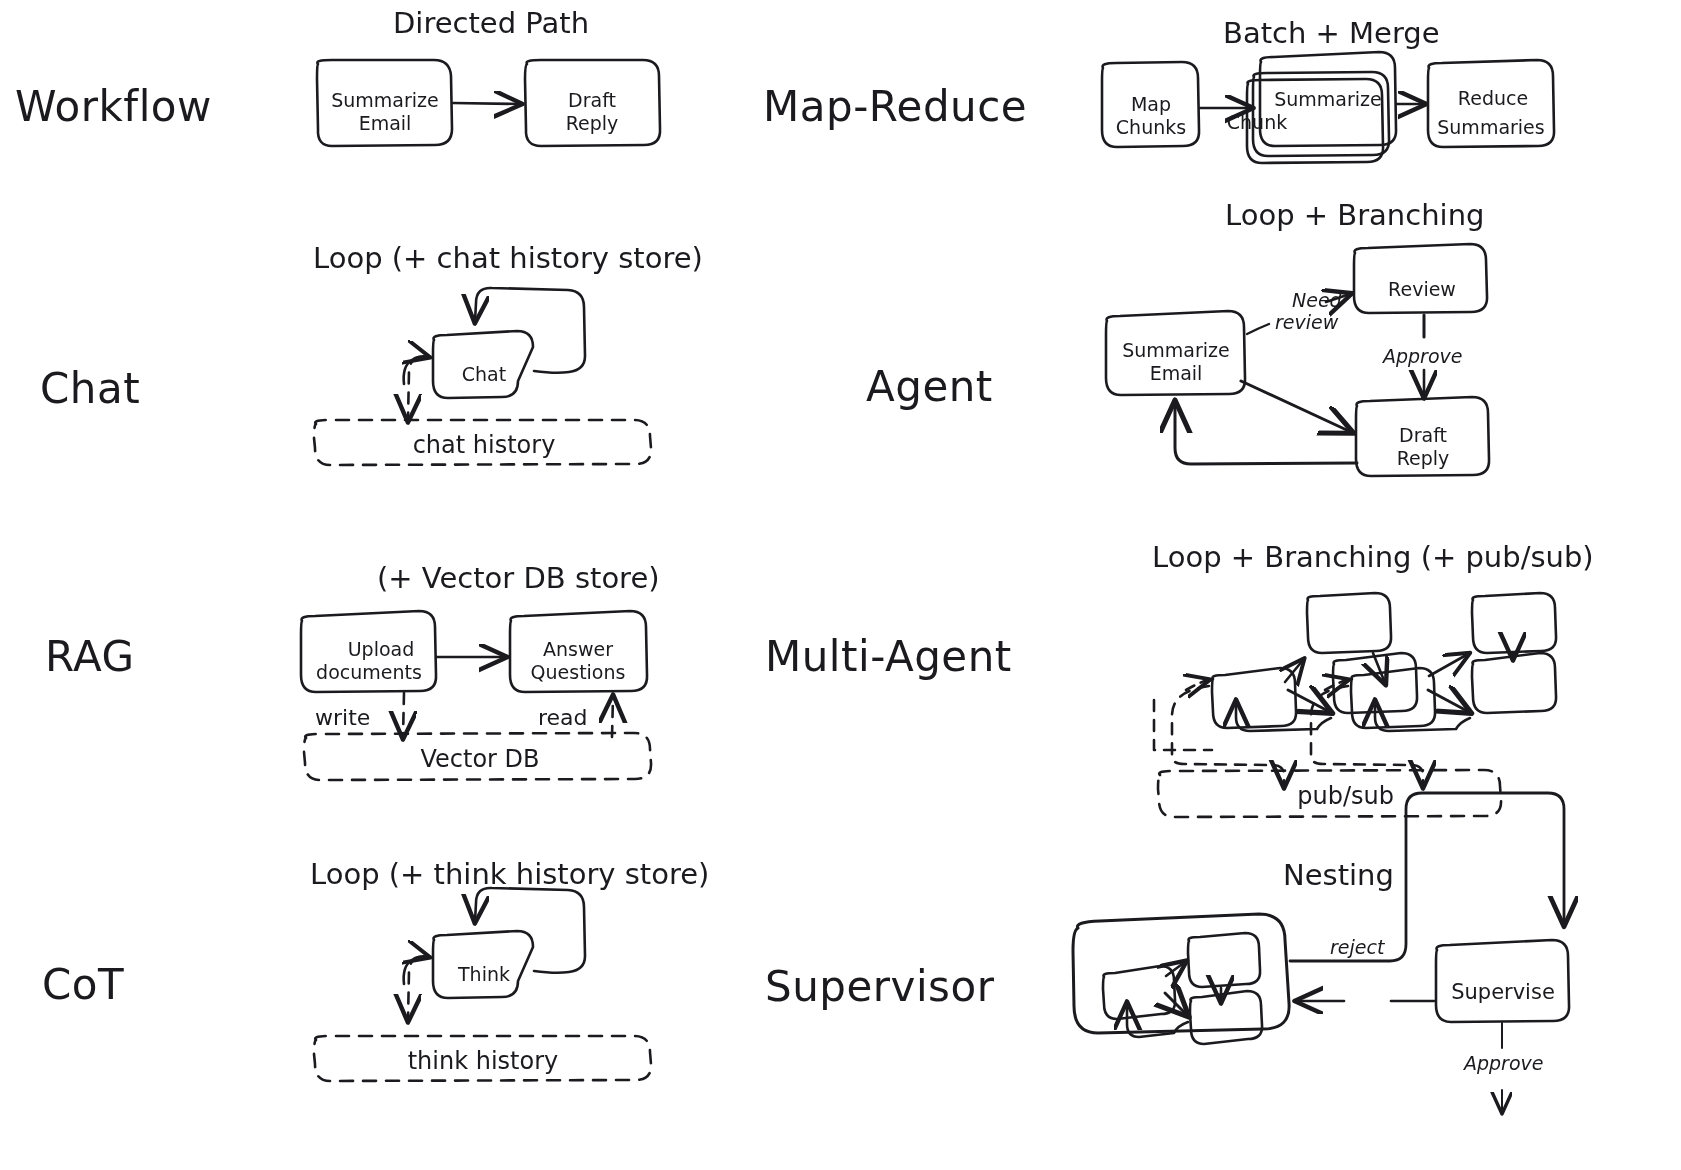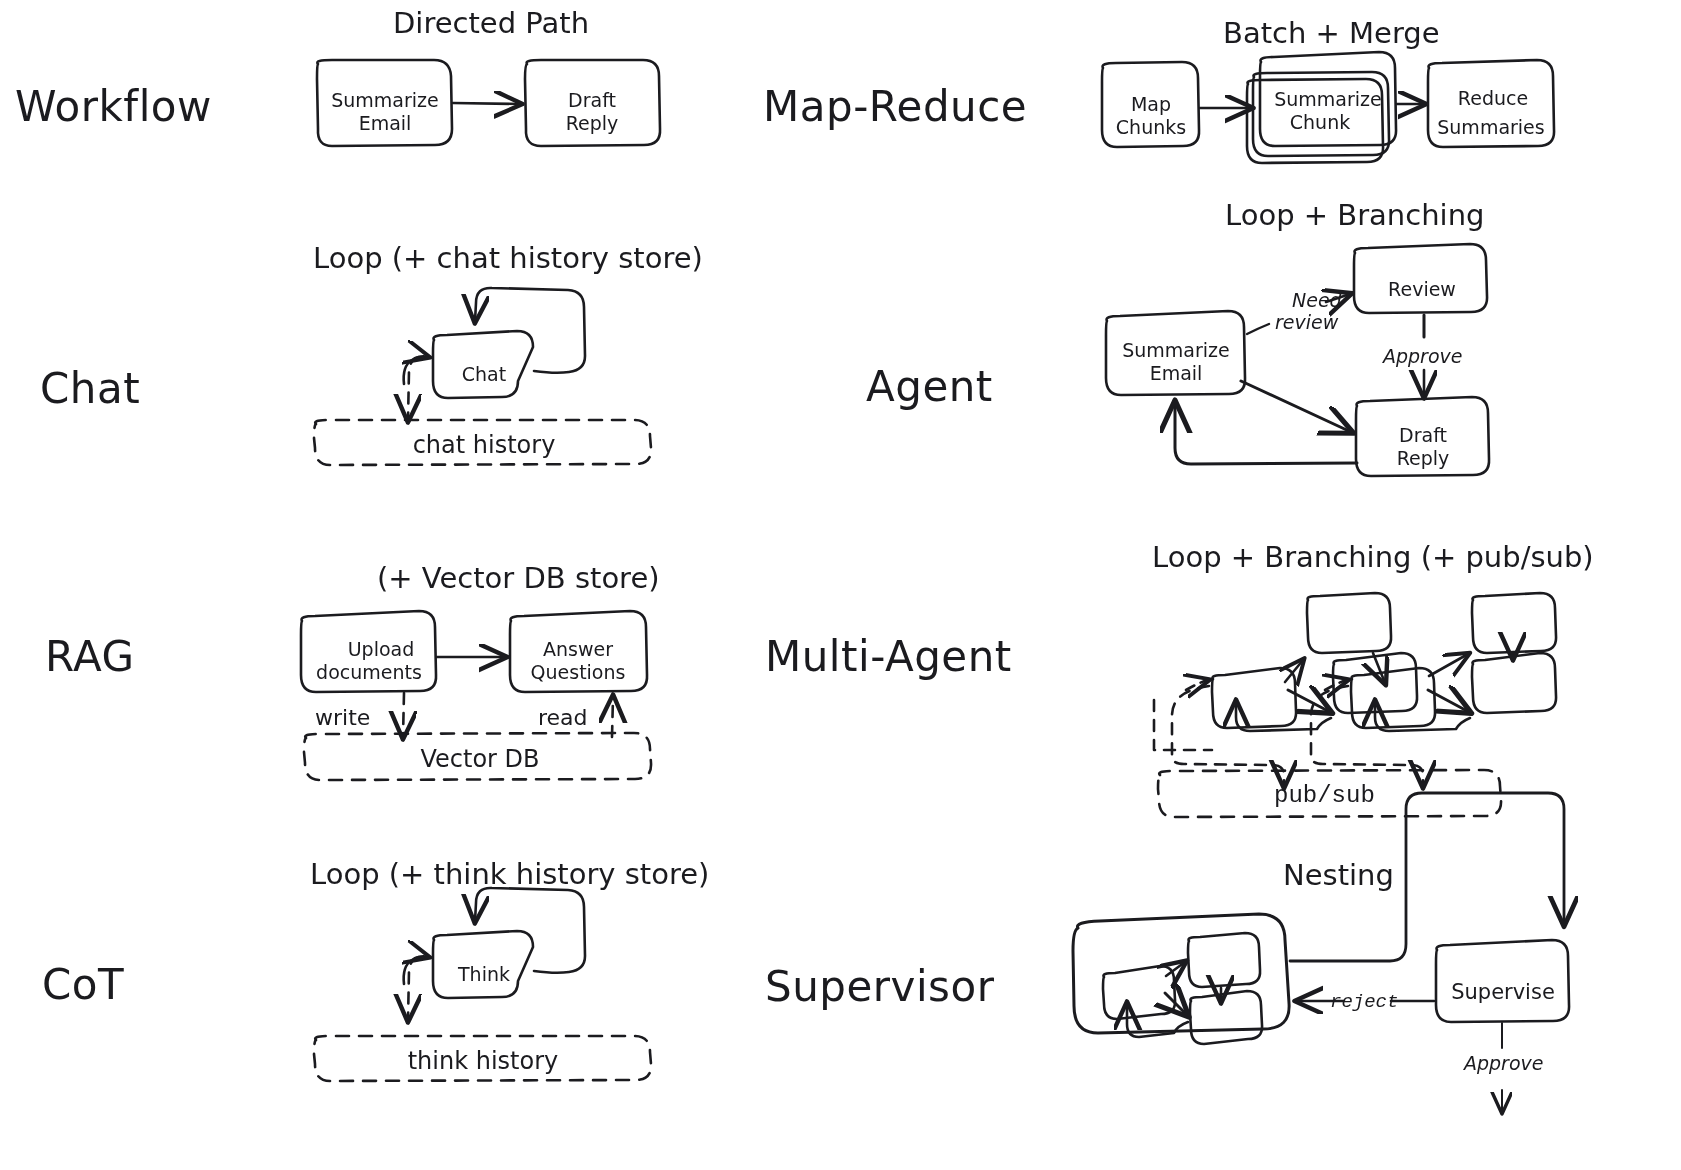--- a/index.html
+++ b/index.html
@@ -153,21 +153,21 @@
 <div class="txt caption" style="left:1283px;top:858px;">Nesting</div>
 
 <div class="txt nodetext" style="left:330px;top:81px;width:110px;">Summarize</div>
 <div class="txt nodetext" style="left:330px;top:104px;width:110px;">Email</div>
 <div class="txt nodetext" style="left:537px;top:81px;width:110px;">Draft</div>
 <div class="txt nodetext" style="left:537px;top:104px;width:110px;">Reply</div>
 
 <div class="txt nodetext" style="left:1105px;top:85px;width:92px;">Map</div>
 <div class="txt nodetext" style="left:1105px;top:108px;width:92px;">Chunks</div>
 <div class="txt nodetext" style="left:1263px;top:80px;width:130px;">Summarize</div>
-<div class="txt nodetext" style="left:1255px;top:103px;width:130px;">Chunk</div>
+<div class="txt nodetext" style="left:1192px;top:103px;width:130px;">Chunk</div>
 <div class="txt nodetext" style="left:1431px;top:79px;width:124px;">Reduce</div>
 <div class="txt nodetext" style="left:1431px;top:108px;width:120px;">Summaries</div>
 
 <div class="txt nodetext" style="left:436px;top:355px;width:96px;">Chat</div>
 <div class="txt nodetext" style="left:1358px;top:270px;width:128px;">Review</div>
 <div class="txt nodetext" style="left:1110px;top:331px;width:132px;">Summarize</div>
 <div class="txt nodetext" style="left:1110px;top:354px;width:132px;">Email</div>
 <div class="txt nodetext" style="left:1360px;top:416px;width:126px;">Draft</div>
 <div class="txt nodetext" style="left:1360px;top:439px;width:126px;">Reply</div>
 
@@ -175,23 +175,23 @@
 <div class="txt nodetext" style="left:304px;top:653px;width:130px;">documents</div>
 <div class="txt nodetext" style="left:513px;top:630px;width:130px;">Answer</div>
 <div class="txt nodetext" style="left:513px;top:653px;width:130px;">Questions</div>
 
 <div class="txt nodetext" style="left:436px;top:955px;width:96px;">Think</div>
 <div class="txt nodetext" style="left:1438px;top:973px;width:130px;font-size:21px;">Supervise</div>
 
 <div class="txt storetext" style="left:409px;top:431px;width:150px;text-align:center;">chat history</div>
 <div class="txt storetext" style="left:415px;top:745px;width:130px;text-align:center;">Vector DB</div>
 <div class="txt storetext" style="left:403px;top:1047px;width:160px;text-align:center;">think history</div>
-<div class="txt storetext" style="left:1274px;top:782px;width:120px;text-align:left;font-family:Liberation Mono, monospace;">pub/sub</div>
+<div class="txt storetext" style="left:1274px;top:782px;width:120px;text-align:right;">pub/sub</div>
 
 <div class="txt edgelabel it" style="left:1269px;top:289px;margin-left:23px;">Need</div>
 <div class="txt edgelabel it" style="left:1275px;top:311px;">review</div>
 <div class="txt edgelabel it" style="left:1383px;top:345px;">Approve</div>
 <div class="txt edgelabel" style="left:315px;top:705px;font-size:22px;">write</div>
 <div class="txt edgelabel" style="left:538px;top:705px;font-size:22px;">read</div>
-<div class="txt edgelabel it" style="left:1330px;top:991px;font-family:Liberation Mono, monospace;">reject</div>
+<div class="txt edgelabel it" style="left:1330px;top:936px;">reject</div>
 <div class="txt edgelabel it" style="left:1464px;top:1052px;">Approve</div>
 
 </div>
 
 </body></html>

